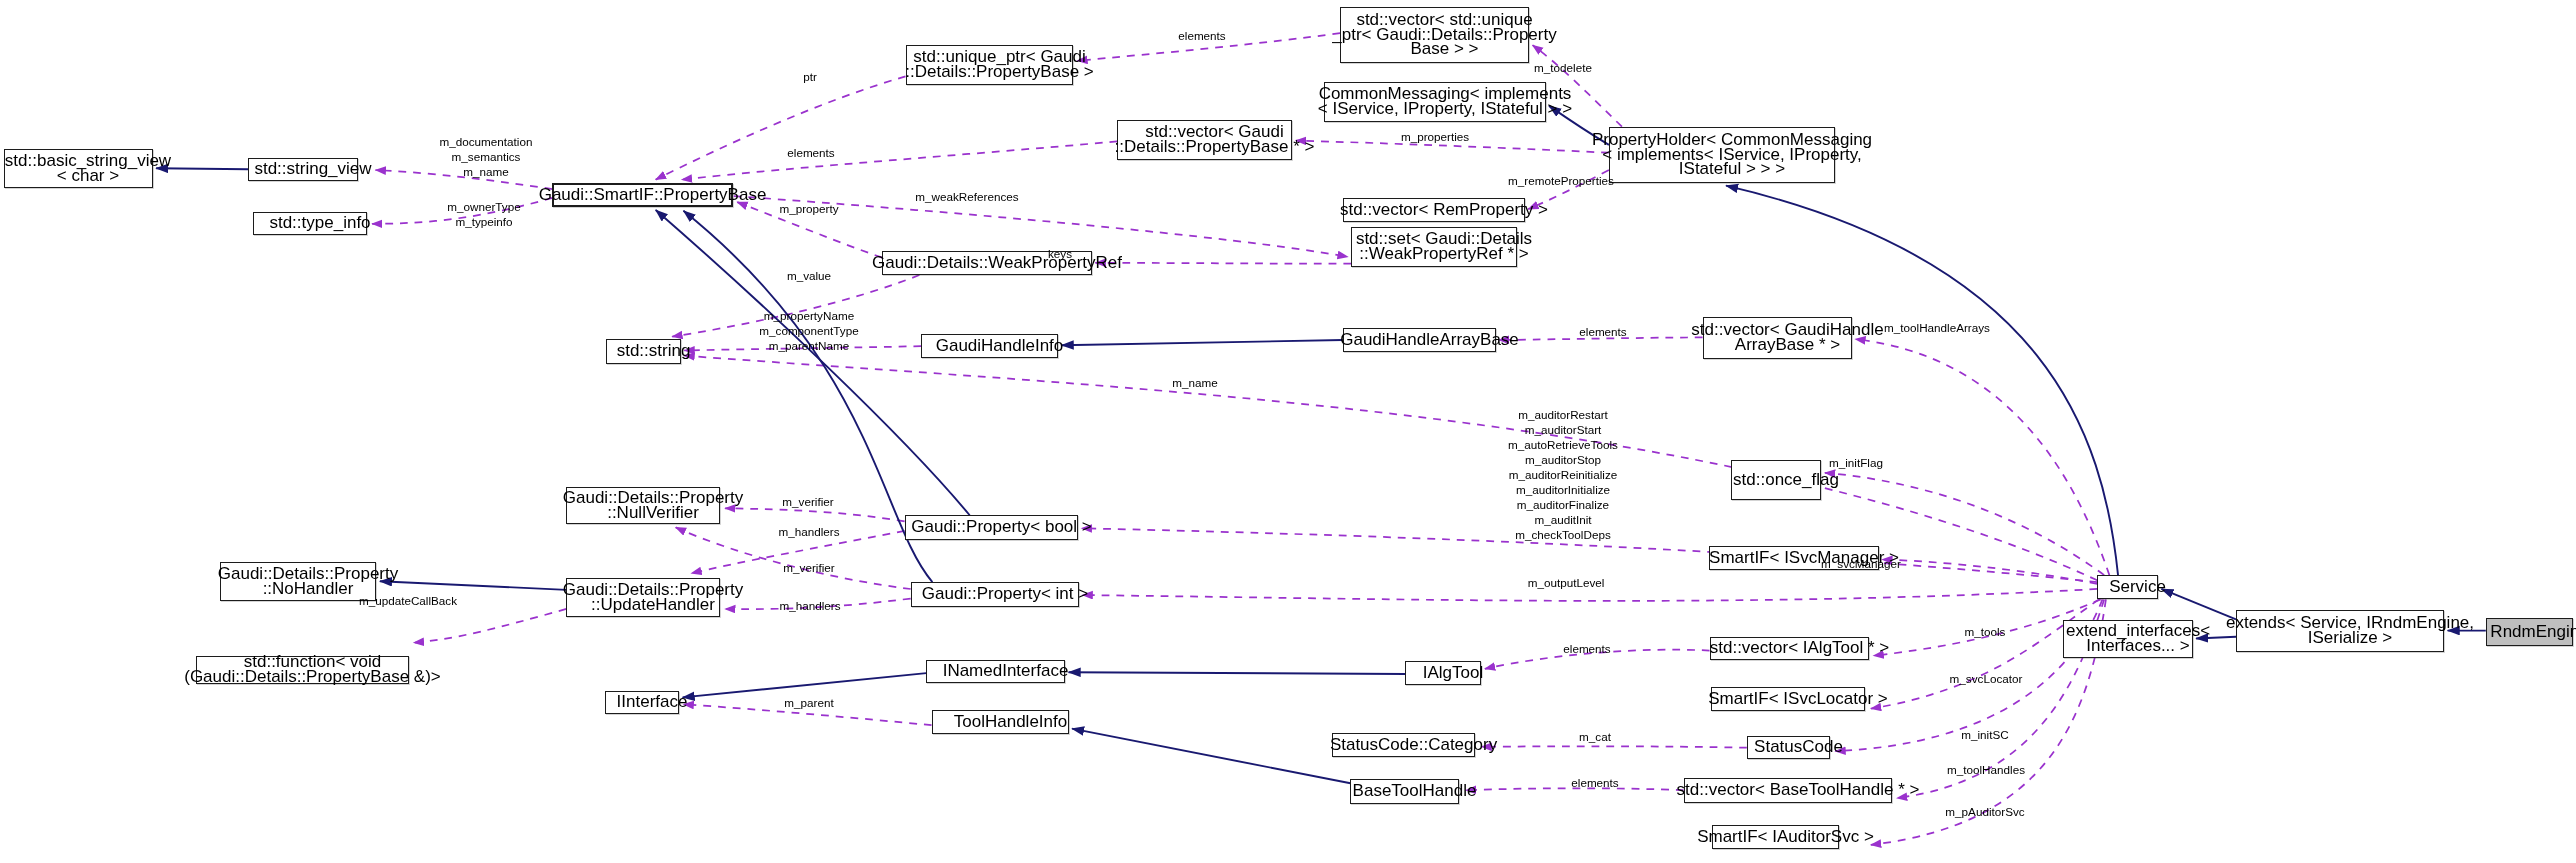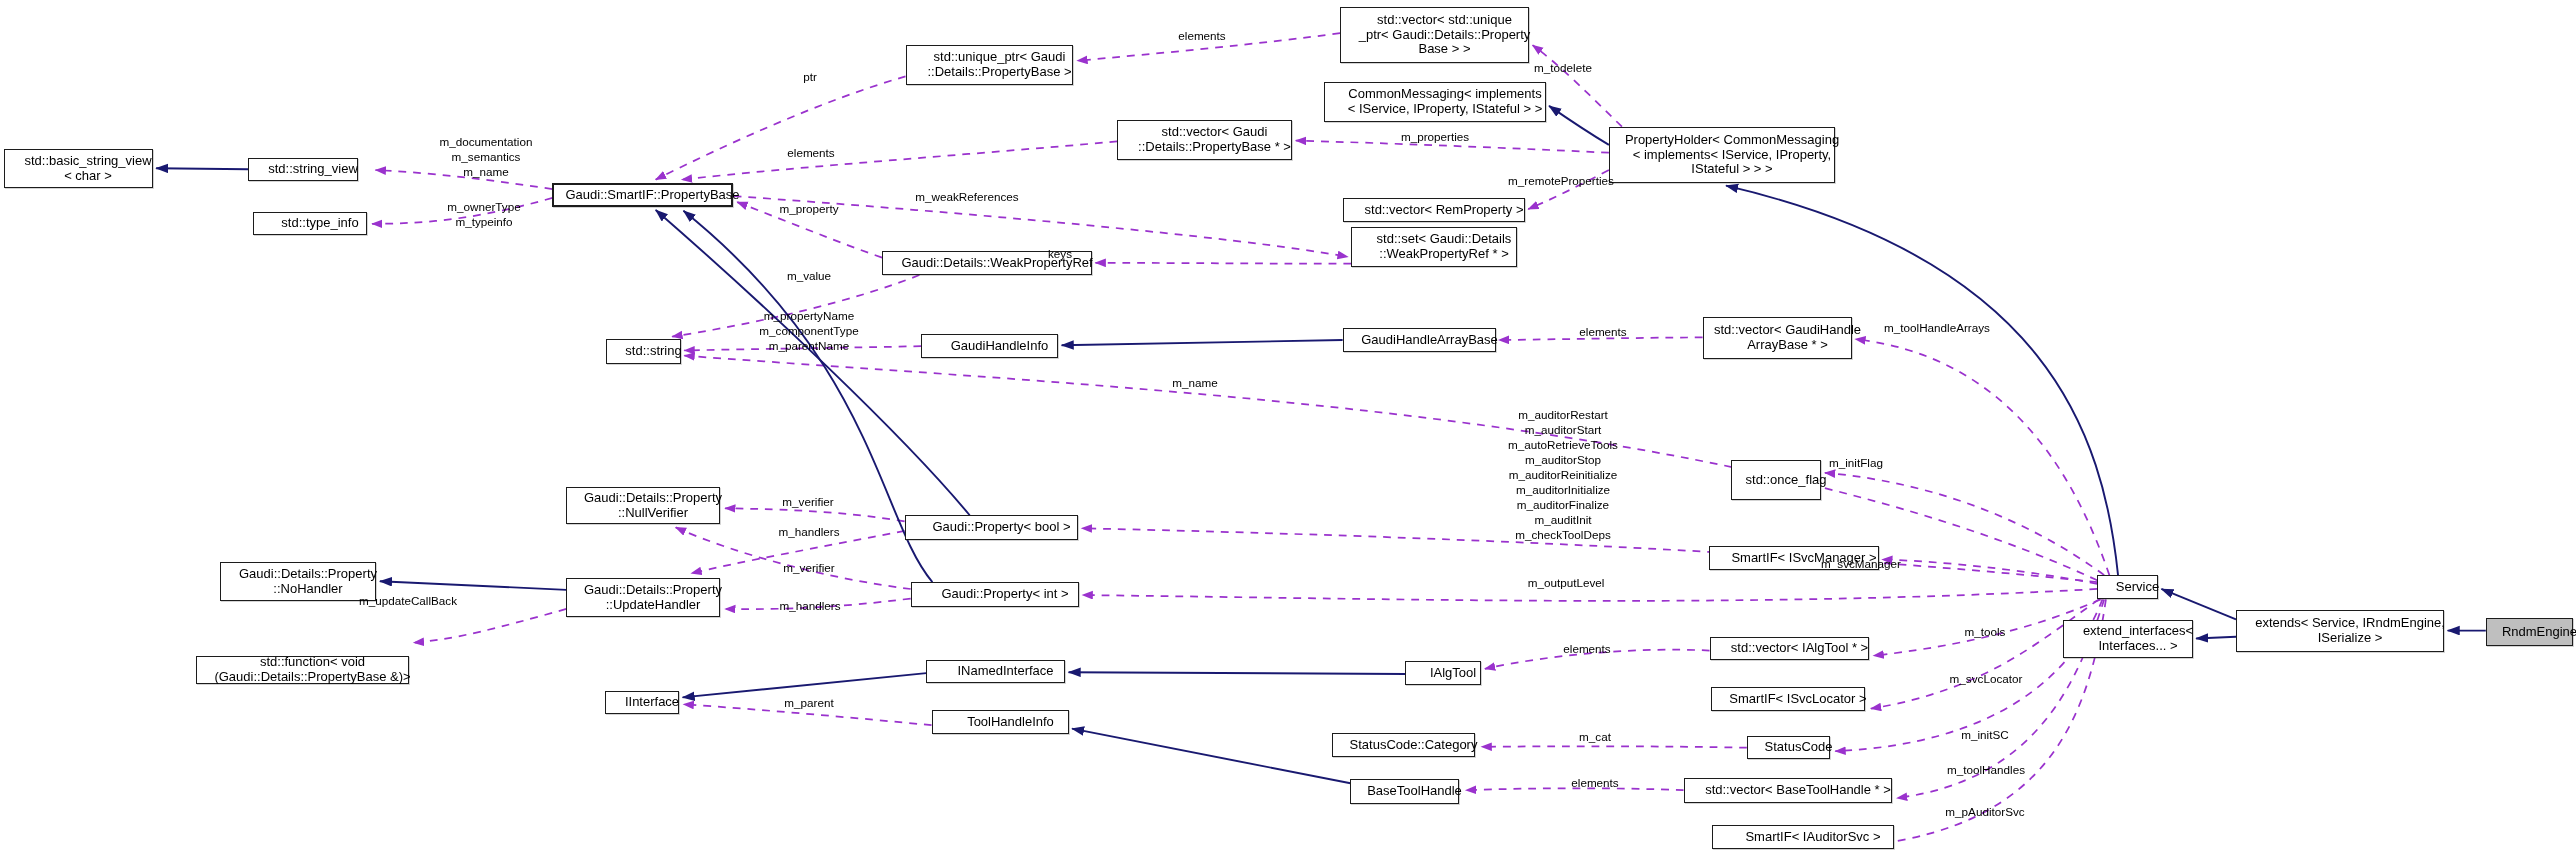--- a/index.html
+++ b/index.html
@@ -11,21 +11,21 @@
     overflow:hidden;
   }
   #edge-layer{position:absolute;left:0;top:0;width:2576px;height:864px;}
   .node{
     position:absolute;
     box-sizing:border-box;
     background:#ffffff;
     border:1.4px solid #1c1c1c;
     display:flex;flex-direction:column;
     align-items:center;justify-content:center;
-    font-size:13px;line-height:14.7px;color:#000000;
+    font-size:17px;line-height:14.7px;color:#000000;
     text-align:center;white-space:nowrap;
     cursor:pointer;
     box-shadow:0.9px 0.9px 0 rgba(60,60,60,.25);
     padding-left:20px;
   }
   .node.emphasis{border-width:2.3px;}
   .node.highlight{background:#bfbfbf;}
   .edge-label{
     position:absolute;
     transform:translate(-50%,-50%);
@@ -223,21 +223,21 @@
       </div>
       <div class="node" style="left: 1747px; top: 736px; width: 83px; height: 23.4px;">
         <div>StatusCode</div>
       </div>
       <div class="node" style="left: 1350px; top: 779px; width: 109px; height: 25px;">
         <div>BaseToolHandle</div>
       </div>
       <div class="node" style="left: 1684px; top: 778px; width: 208px; height: 25px;">
         <div>std::vector&lt; BaseToolHandle * &gt;</div>
       </div>
-      <div class="node" style="left: 1712px; top: 825px; width: 182px; height: 24px;">
+      <div class="node" style="left: 1712px; top: 825px; width: 127px; height: 24px;">
         <div>SmartIF&lt; IAuditorSvc &gt;</div>
       </div>
     </div>
   <div id="edge-labels">
       <div class="edge-label" style="left: 486px; top: 156px;">
         <div>m_documentation</div>
         <div>m_semantics</div>
         <div>m_name</div>
       </div>
       <div class="edge-label" style="left: 484px; top: 214px;">

